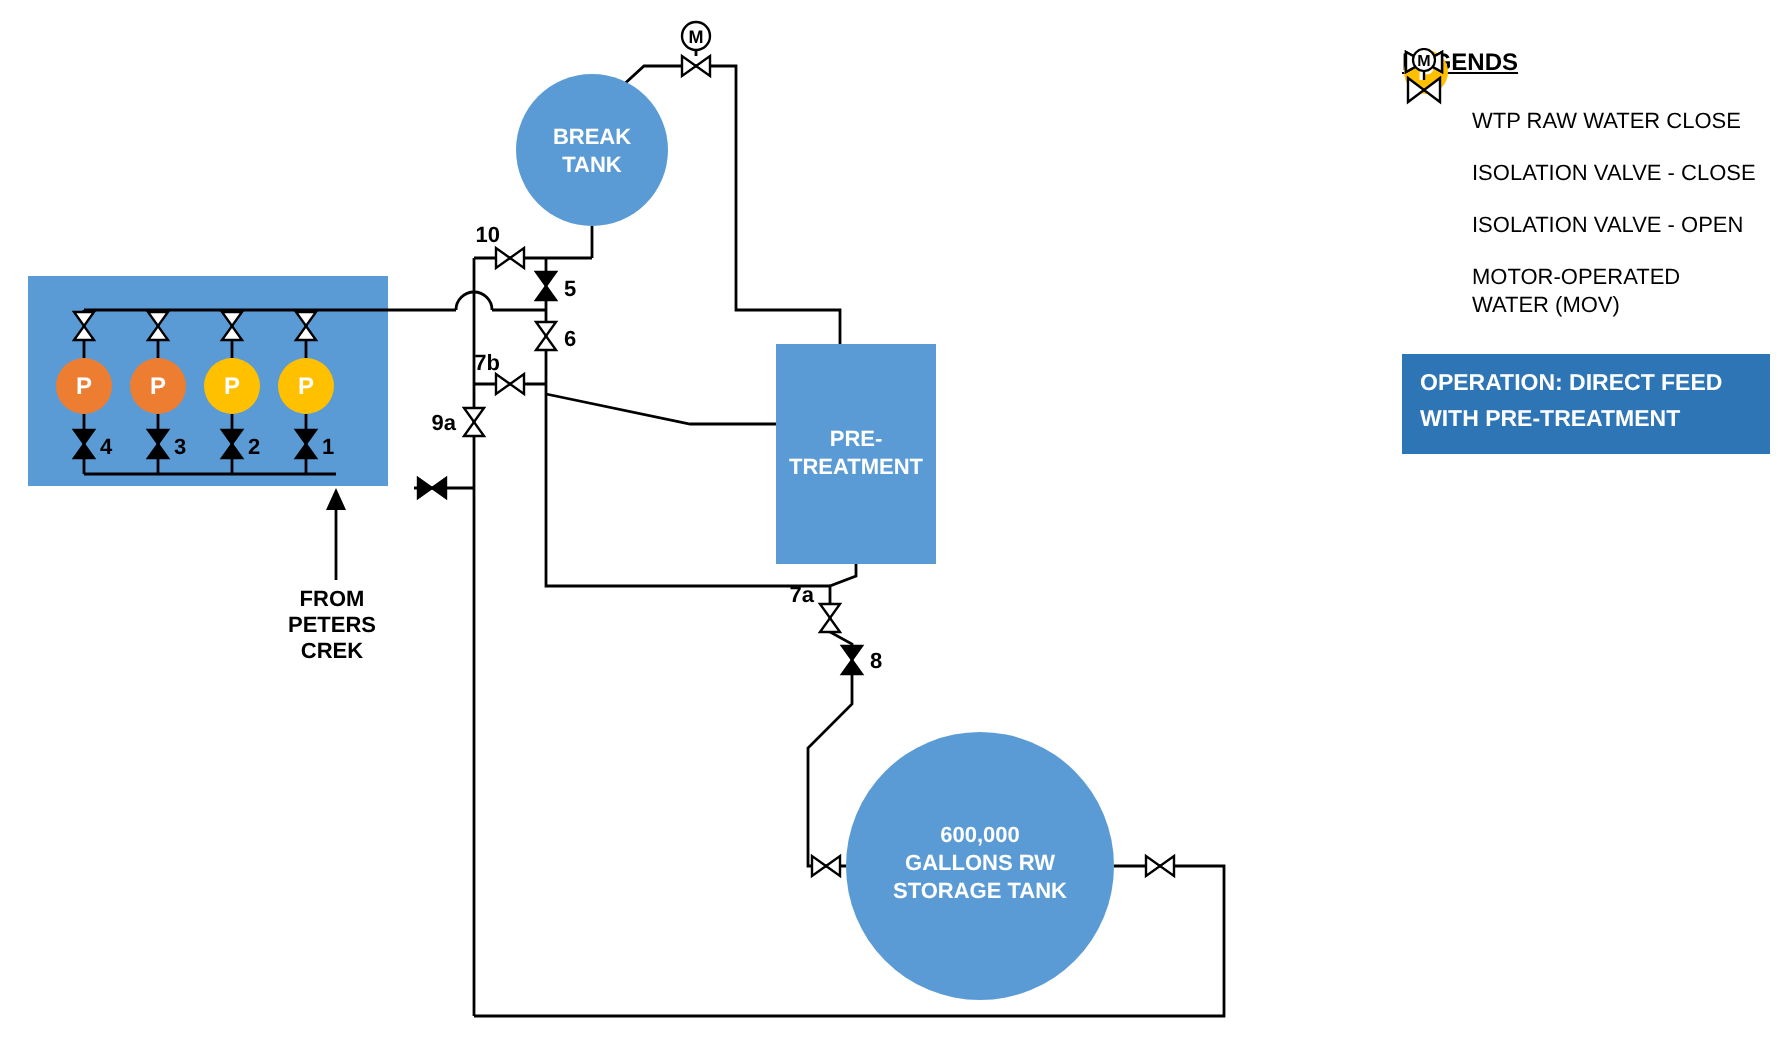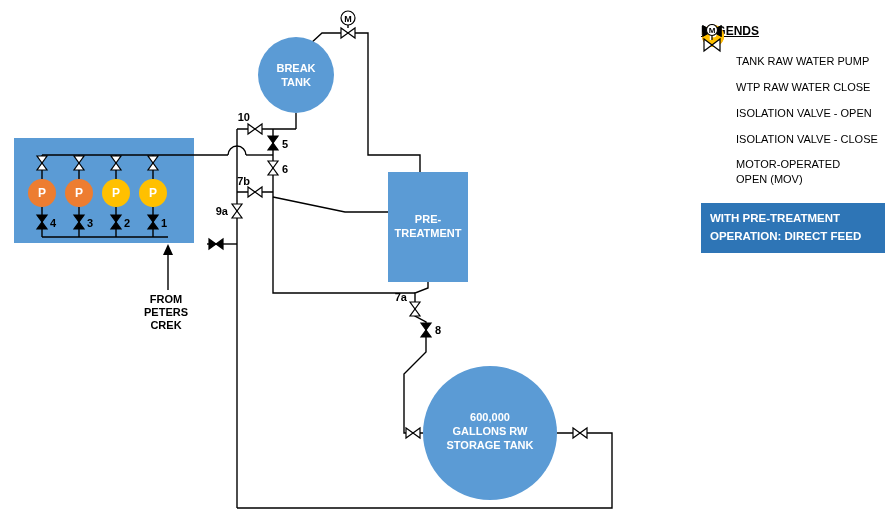--- a/index.html
+++ b/index.html
@@ -207,75 +207,66 @@
     <g>
       <text class="srctext" x="166" y="303">FROM</text>
       <text class="srctext" x="166" y="316">PETERS</text>
       <text class="srctext" x="166" y="329">CREK</text>
     </g>
   </svg>
 
   <div class="legend">
     <div class="legend-title">LEGENDS</div>
 
-    <div class="legend-item">
-      <span class="icon-wrap">
-        <svg width="24" height="24">
-            <circle cx="12" cy="12" r="11" fill="#ED7D31"></circle>
-          <text x="12" y="16" text-anchor="middle" font-size="12" font-weight="bold" fill="#fff">P</text>
-          </svg>
-      </span>
-      <span class="txt">TANK RAW WATER PUMP</span>
-    </div>
 
     <div class="legend-item">
       <span class="icon-wrap">
         <svg width="24" height="24">
             <circle cx="12" cy="12" r="11" fill="#FFC000"></circle>
           <text x="12" y="16" text-anchor="middle" font-size="12" font-weight="bold" fill="#fff">P</text>
           </svg>
       </span>
       <span class="txt">WTP RAW WATER CLOSE</span>
     </div>
 
     <div class="legend-item">
       <span class="icon-wrap">
         <svg width="22" height="14">
+          <polygon points="2,2 2,12 11,7" fill="#000" stroke="#000" stroke-width="1.2"></polygon>
+          <polygon points="20,2 20,12 11,7" fill="#000" stroke="#000" stroke-width="1.2"></polygon>
+          </svg>
+      </span>
+      <span class="txt">ISOLATION VALVE - CLOSE</span>
+    </div>
+
+    <div class="legend-item">
+      <span class="icon-wrap">
+        <svg width="22" height="14">
           <polygon points="2,2 2,12 11,7" fill="#fff" stroke="#000" stroke-width="1.2"></polygon>
           <polygon points="20,2 20,12 11,7" fill="#fff" stroke="#000" stroke-width="1.2"></polygon>
           </svg>
       </span>
       <span class="txt">ISOLATION VALVE - OPEN</span>
-    </div>
-
-    <div class="legend-item">
-      <span class="icon-wrap">
-        <svg width="22" height="14">
-          <polygon points="2,2 2,12 11,7" fill="#000" stroke="#000" stroke-width="1.2"></polygon>
-          <polygon points="20,2 20,12 11,7" fill="#000" stroke="#000" stroke-width="1.2"></polygon>
-          </svg>
-      </span>
-      <span class="txt">ISOLATION VALVE - CLOSE</span>
     </div>
 
     <div class="legend-item">
       <span class="icon-wrap">
         <svg width="22" height="30">
           <circle cx="11" cy="6" r="5.5" fill="#fff" stroke="#000" stroke-width="1.1"></circle>
           <text x="11" y="9" text-anchor="middle" font-size="8" font-weight="bold" fill="#000">M</text>
           <line x1="11" y1="11.5" x2="11" y2="16" stroke="#000" stroke-width="1.2"></line>
           <polygon points="3,15 3,27 11,21" fill="#fff" stroke="#000" stroke-width="1.2"></polygon>
           <polygon points="19,15 19,27 11,21" fill="#fff" stroke="#000" stroke-width="1.2"></polygon>
           </svg>
       </span>
       <span class="txt">
         <div>MOTOR-OPERATED</div>
-        <div>OPEN (MOV)</div>
+        <div>WATER (MOV)</div>
       </span>
     </div>
 
     <div class="banner">
+      <div>OPERATION: DIRECT FEED</div>
       <div>WITH PRE-TREATMENT</div>
-      <div>OPERATION: DIRECT FEED</div>
     </div>
   </div>
 
 </div>
 
 </body></html>

